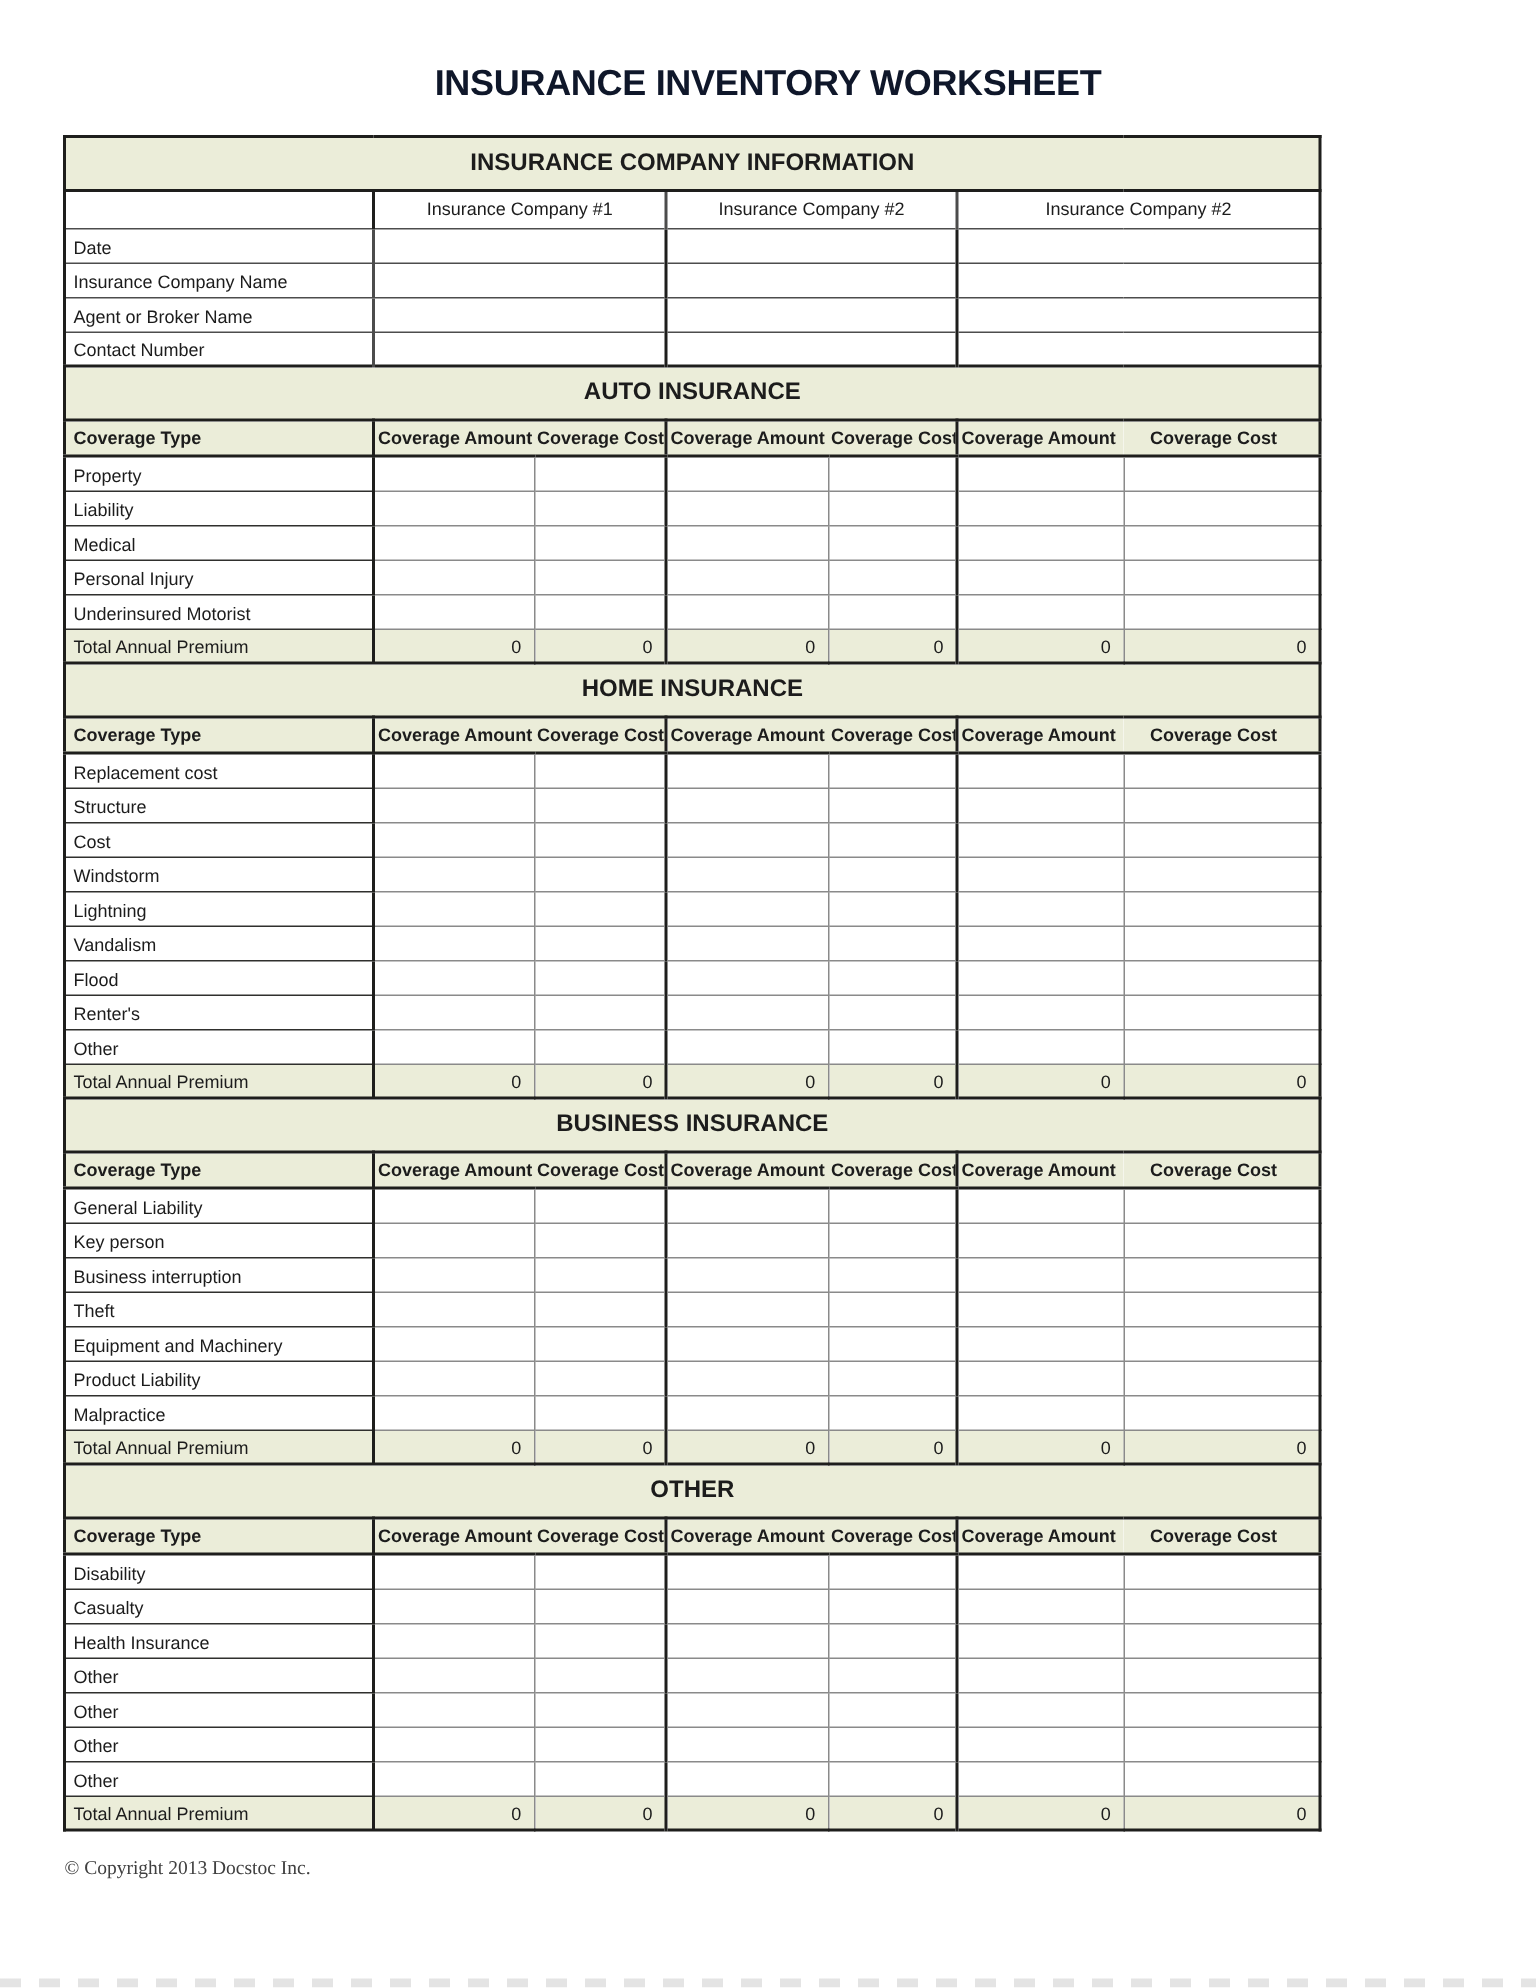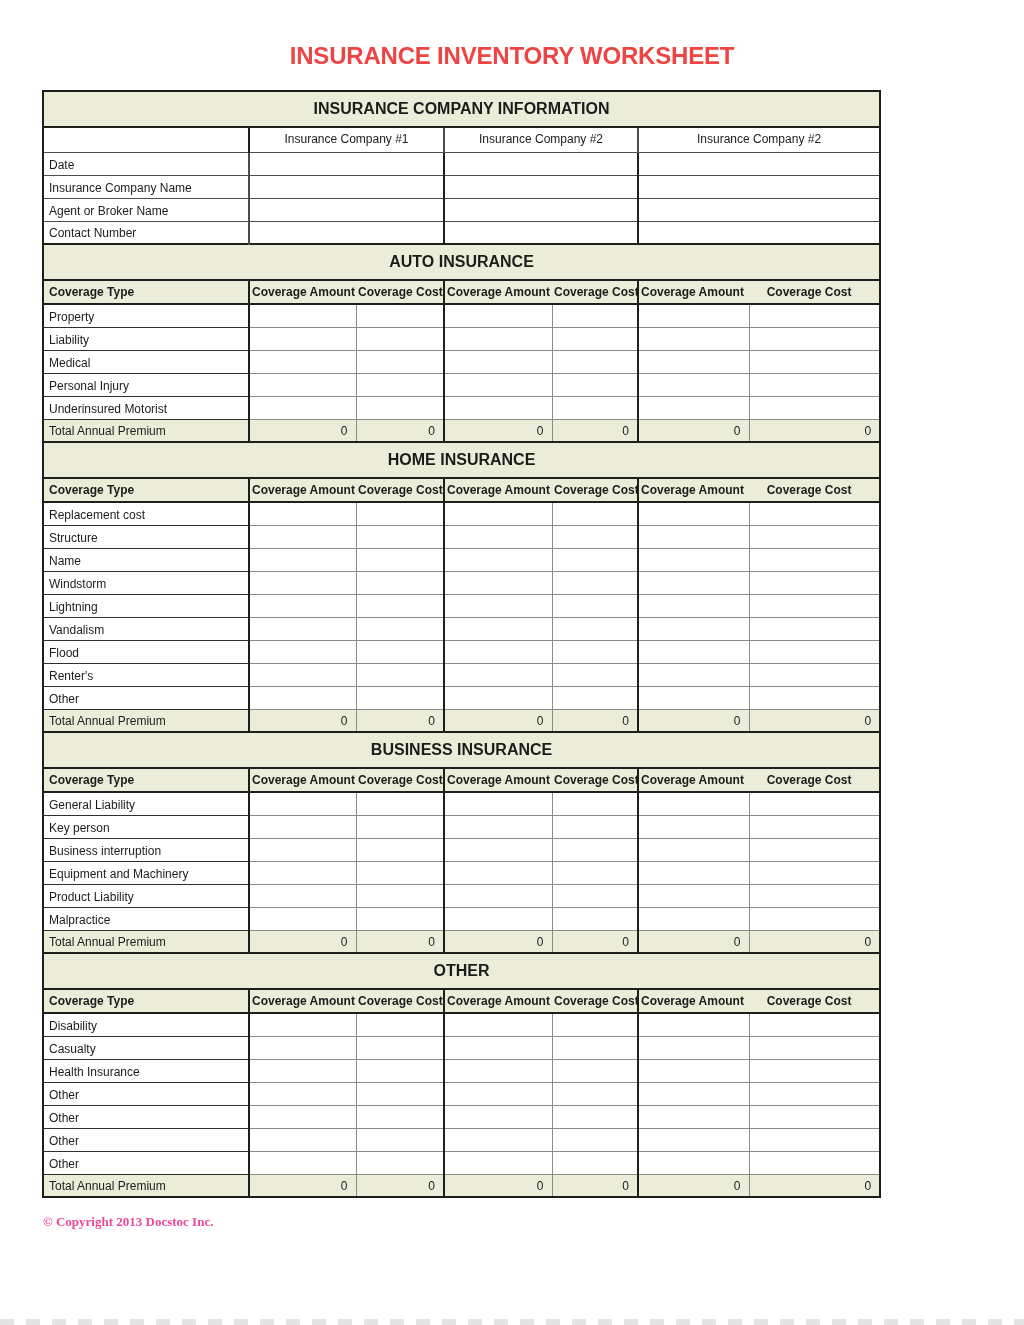--- a/index.html
+++ b/index.html
@@ -6,21 +6,21 @@
   html, body { margin: 0; padding: 0; background: #ffffff; }
   body {
     width: 1024px; height: 1325px; position: relative; overflow: hidden;
     font-family: "Liberation Sans", sans-serif; color: #1c1c1c;
   }
   .page { position: absolute; inset: 0; background: #ffffff; }
 
   .title {
     padding-top: 42px; margin: 0 0 20px 0;
     text-align: center; font-size: 24px; font-weight: 700;
-    letter-spacing: -0.2px; color: #ef4444; line-height: 28px;
+    letter-spacing: -0.2px; color: #0f172a; line-height: 28px;
   }
 
   .sheet { margin-left: 42px; width: 837px; }
 
   table.worksheet {
     border-collapse: collapse; table-layout: fixed; width: 837px;
     border: 2px solid var(--bdark, #1e1e1c);
   }
   td {
     border: 1px solid var(--blight, #8a8a8a);
@@ -55,22 +55,22 @@
   tr.cols td.cost { border-left-style: hidden; }
 
   tr.total td {
     background: var(--sbg, #ebedd9); text-align: right; padding-right: 8px;
     border-top: 1px solid #6d28d9;
   }
   tr.total td.lbl { text-align: left; }
 
   .copyright {
     margin: 16px 0 0 1px;
-    font-family: "Liberation Serif", serif; font-weight: 700;
-    font-size: 13px; color: #ec4899;
+    font-family: "Liberation Serif", serif; font-weight: 400;
+    font-size: 13px; color: #404040;
   }
 
   .page-edge {
     position: absolute; left: 0; right: 0; bottom: 0; height: 6px; opacity: 0.5;
     background: repeating-linear-gradient(90deg,
       #c9c9c9 0px, #c9c9c9 14px, rgba(255,255,255,0) 14px, rgba(255,255,255,0) 26px);
   }
 </style>
 </head>
 <body>
@@ -213,21 +213,21 @@
           <tr class="datarow">
             <td class="lbl">Structure</td>
             <td class="grp data"></td>
             <td class="data"></td>
             <td class="grp data"></td>
             <td class="data"></td>
             <td class="grp data"></td>
             <td class="data"></td>
           </tr>
           <tr class="datarow">
-            <td class="lbl">Name</td>
+            <td class="lbl">Cost</td>
             <td class="grp data"></td>
             <td class="data"></td>
             <td class="grp data"></td>
             <td class="data"></td>
             <td class="grp data"></td>
             <td class="data"></td>
           </tr>
           <tr class="datarow">
             <td class="lbl">Windstorm</td>
             <td class="grp data"></td>
@@ -324,20 +324,29 @@
           <tr class="datarow">
             <td class="lbl">Business interruption</td>
             <td class="grp data"></td>
             <td class="data"></td>
             <td class="grp data"></td>
             <td class="data"></td>
             <td class="grp data"></td>
             <td class="data"></td>
           </tr>
           <tr class="datarow">
+            <td class="lbl">Theft</td>
+            <td class="grp data"></td>
+            <td class="data"></td>
+            <td class="grp data"></td>
+            <td class="data"></td>
+            <td class="grp data"></td>
+            <td class="data"></td>
+          </tr>
+          <tr class="datarow">
             <td class="lbl">Equipment and Machinery</td>
             <td class="grp data"></td>
             <td class="data"></td>
             <td class="grp data"></td>
             <td class="data"></td>
             <td class="grp data"></td>
             <td class="data"></td>
           </tr>
           <tr class="datarow">
             <td class="lbl">Product Liability</td>

